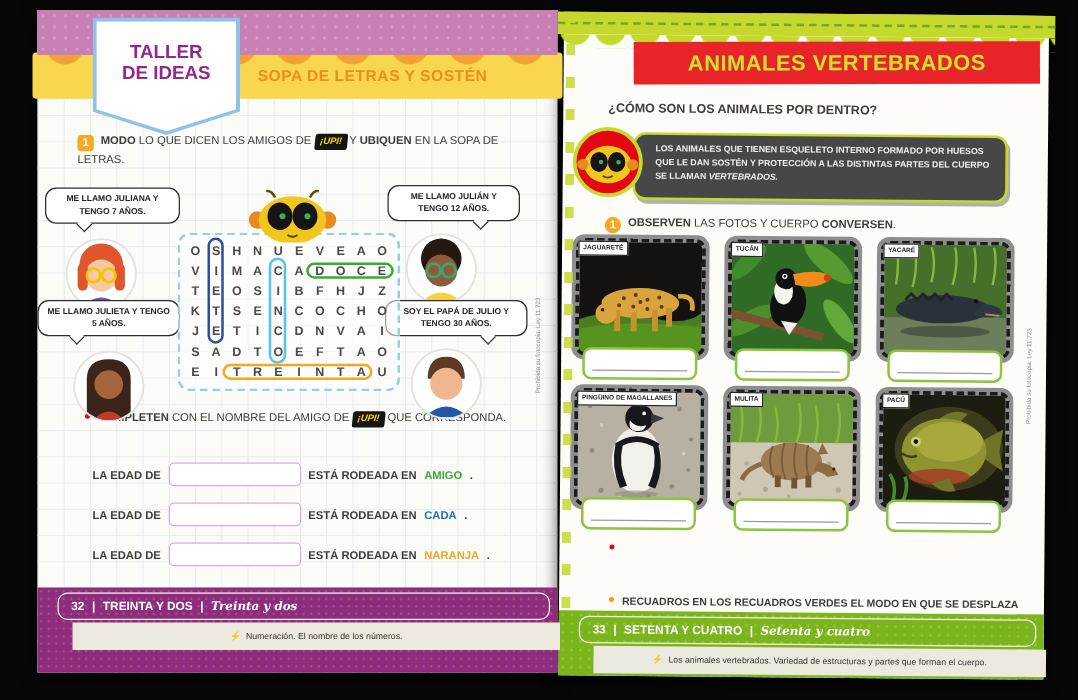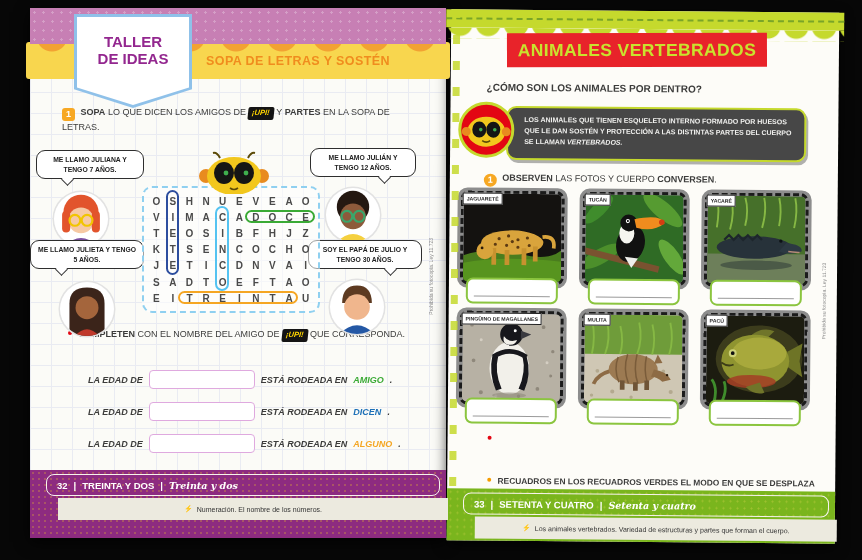--- a/index.html
+++ b/index.html
@@ -41,41 +41,41 @@
   .avatar svg{width:100%;height:100%;}
   .mascot{position:absolute;left:166px;top:142px;width:76px;height:44px;z-index:5;}
   .ws{position:absolute;left:112px;top:178px;width:178px;height:127px;border:2px dashed #8fd0f0;border-radius:10px;
     background:rgba(255,255,255,.55);display:grid;grid-template-columns:repeat(10,16.6px);grid-auto-rows:16.2px;
     padding:5px 4px;z-index:4;}
   .ws-cell{display:flex;align-items:center;justify-content:center;font-size:10px;font-weight:700;color:#4a4a4a;}
   .ws-circle{position:absolute;border:2px solid;border-radius:999px;}
   .comp{position:absolute;left:38px;top:320px;width:352px;}
   .bullet-dot{display:inline-block;width:4px;height:4px;border-radius:50%;background:#e30613;vertical-align:2px;margin-right:4px;}
   .bullet-dot.orange{background:#f59c00;}
-  .edad{position:absolute;left:58px;display:flex;align-items:center;gap:6px;font-size:9px;font-weight:600;color:#3c3c3b;font-style:italic;}
+  .edad{position:absolute;left:44px;display:flex;align-items:center;gap:6px;font-size:9px;font-weight:600;color:#3c3c3b;}
   .edad-input{width:106px;height:19px;border:1.6px solid #dfa9df;border-radius:4px;background:#fff;}
   .edad .cword{font-weight:800;}
   .lfooter{position:absolute;left:0;right:0;bottom:0;height:68px;background:#8d2b80;z-index:5;}
   .lfooter::before{content:'';position:absolute;inset:0;background-image:radial-gradient(#e8b72a 0.8px,transparent 1.3px);
     background-size:6px 6px;opacity:.3;}
   .footer-box{position:absolute;left:16px;top:4px;right:6px;height:22px;border:1.5px solid #f7f3ee;border-radius:8px;
     color:#fff;display:flex;align-items:center;gap:6px;padding:0 10px;font-size:9.5px;font-weight:700;}
   .footer-box .script{font-family:"DejaVu Serif",serif;font-style:italic;font-weight:600;font-size:9.5px;}
   .note-bar{position:absolute;left:28px;right:-2px;top:28px;height:22px;background:#eceadf;display:flex;
     align-items:center;justify-content:center;gap:4px;font-size:7px;font-weight:500;color:#333;}
   .vnote{position:absolute;writing-mode:vertical-rl;transform:rotate(180deg);font-size:5px;color:#8a8a8a;z-index:6;}
   
   #right-page{left:449px;top:11px;width:388px;height:531px;background:#fdfcf8;transform:rotate(.5deg);}
   .torn-edge{position:absolute;left:2px;top:0;bottom:0;width:7px;
     background:repeating-linear-gradient(180deg,#c5d92d 0 9px,transparent 9px 26px);opacity:.85;z-index:4;}
   .ribbon{position:absolute;left:-5px;right:-5px;top:0;height:18px;background:#c5d92d;z-index:3;}
   .ribbon::before{content:'';position:absolute;left:0;right:0;top:8px;border-top:2px dashed #7aa528;}
   .ribbon::after{content:'';position:absolute;left:0;right:0;top:100%;height:11px;
     background:radial-gradient(circle at 14px -4px,#c5d92d 12px,transparent 13px);background-size:28px 11px;}
-  .banner{position:absolute;left:56px;top:22px;width:260px;height:34px;background:#e8232a;display:flex;align-items:center;
+  .banner{position:absolute;left:56px;top:22px;width:325px;height:34px;background:#e8232a;display:flex;align-items:center;
     justify-content:center;color:#c9e22e;font-size:17.5px;font-weight:800;letter-spacing:.4px;transform:rotate(-.6deg);z-index:4;}
   .rquestion{position:absolute;left:36px;top:72px;font-size:10px;font-weight:800;color:#3c3c3b;}
   .infobox{position:absolute;left:56px;top:96px;width:300px;height:54px;background:#474747;border:2.5px solid #c5d92d;
     border-radius:10px;color:#f0f0ee;font-size:7px;font-weight:600;line-height:1.6;padding:6px 8px 4px 16px;
     box-shadow:2px 3px 0 rgba(0,0,0,.3);z-index:2;}
   .infobox .it{font-style:italic;}
   .mascot2{position:absolute;left:8px;top:92px;width:56px;height:56px;border-radius:50%;background:#e30613;
     border:3px solid #c5d92d;z-index:3;overflow:hidden;}
   .act2{position:absolute;left:34px;top:162px;font-size:9px;}
   .card{position:absolute;width:110px;height:118px;}
@@ -107,25 +107,25 @@
     </div>
     <div class="badge-outer">
       <div class="badge-inner">
         <span>TALLER</span>
         <span>DE IDEAS</span>
       </div>
     </div>
 
     <div class="act1 body-text">
       <span class="num-badge">1</span>
-      <span class="bold">SOPA</span>
+      <span class="bold">MODO</span>
       <span>LO QUE DICEN LOS AMIGOS DE</span>
       <span class="logo-chip">¡UPI!</span>
       <span>Y</span>
-      <span class="bold">PARTES</span>
+      <span class="bold">UBIQUEN</span>
       <span>EN LA SOPA DE LETRAS.</span>
     </div>
 
     <div class="bubble tl" style="left:6px;top:142px;width:108px;">
       <span>ME LLAMO JULIANA Y TENGO 7 AÑOS.</span>
     </div>
     <div class="bubble tr" style="left:280px;top:140px;width:106px;">
       <span>ME LLAMO JULIÁN Y TENGO 12 AÑOS.</span>
     </div>
     <div class="bubble tl" style="left:0px;top:232px;width:114px;">
@@ -273,28 +273,28 @@
       <span>LA EDAD DE</span>
       <div class="edad-input"></div>
       <span>ESTÁ RODEADA EN</span>
       <span class="cword edad-color" style="color: rgb(58, 170, 53);">AMIGO</span>
         <span>.</span>
     </div>
     <div class="edad" style="top:394px;">
       <span>LA EDAD DE</span>
       <div class="edad-input"></div>
       <span>ESTÁ RODEADA EN</span>
-      <span class="cword edad-color" style="color: rgb(29, 112, 183);">DICEN</span>
+      <span class="cword edad-color" style="color: rgb(29, 112, 183);">CADA</span>
         <span>.</span>
     </div>
     <div class="edad" style="top:426px;">
       <span>LA EDAD DE</span>
       <div class="edad-input"></div>
       <span>ESTÁ RODEADA EN</span>
-      <span class="cword edad-color" style="color: rgb(245, 166, 35);">ALGUNO</span>
+      <span class="cword edad-color" style="color: rgb(245, 166, 35);">NARANJA</span>
         <span>.</span>
     </div>
     <div class="edad" style="top:458px;">
       <span>LA EDAD DE</span>
       <div class="edad-input"></div>
       <span>ESTÁ RODEADA EN</span>
       <span class="cword edad-color" style="color: rgb(54, 198, 244); margin-top: 28px;">CELESTE</span>
         <span>.</span>
     </div>
 

